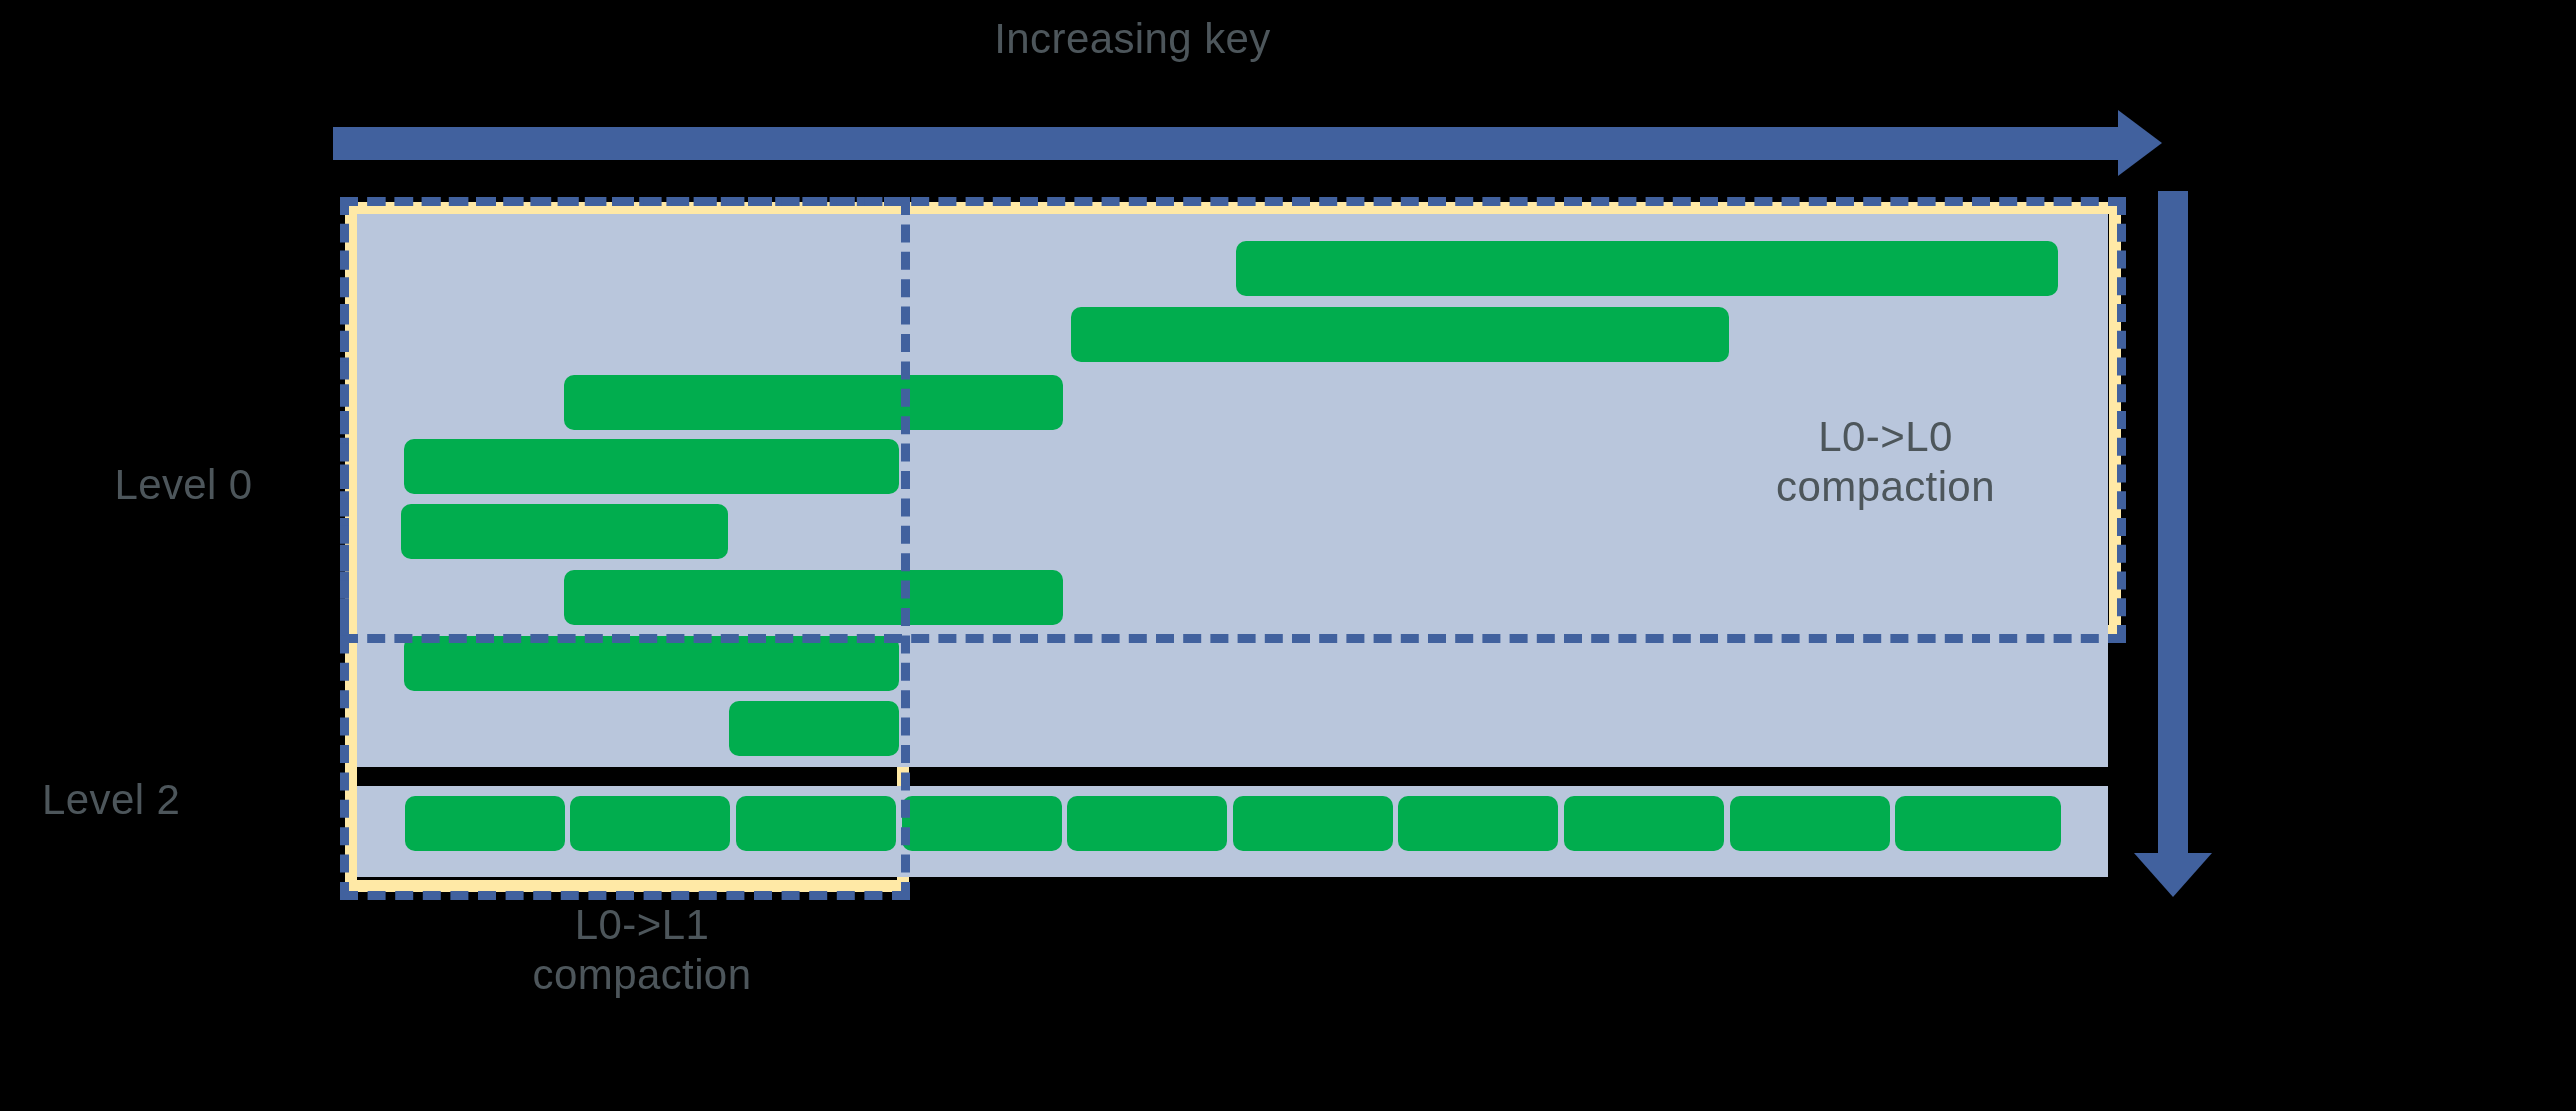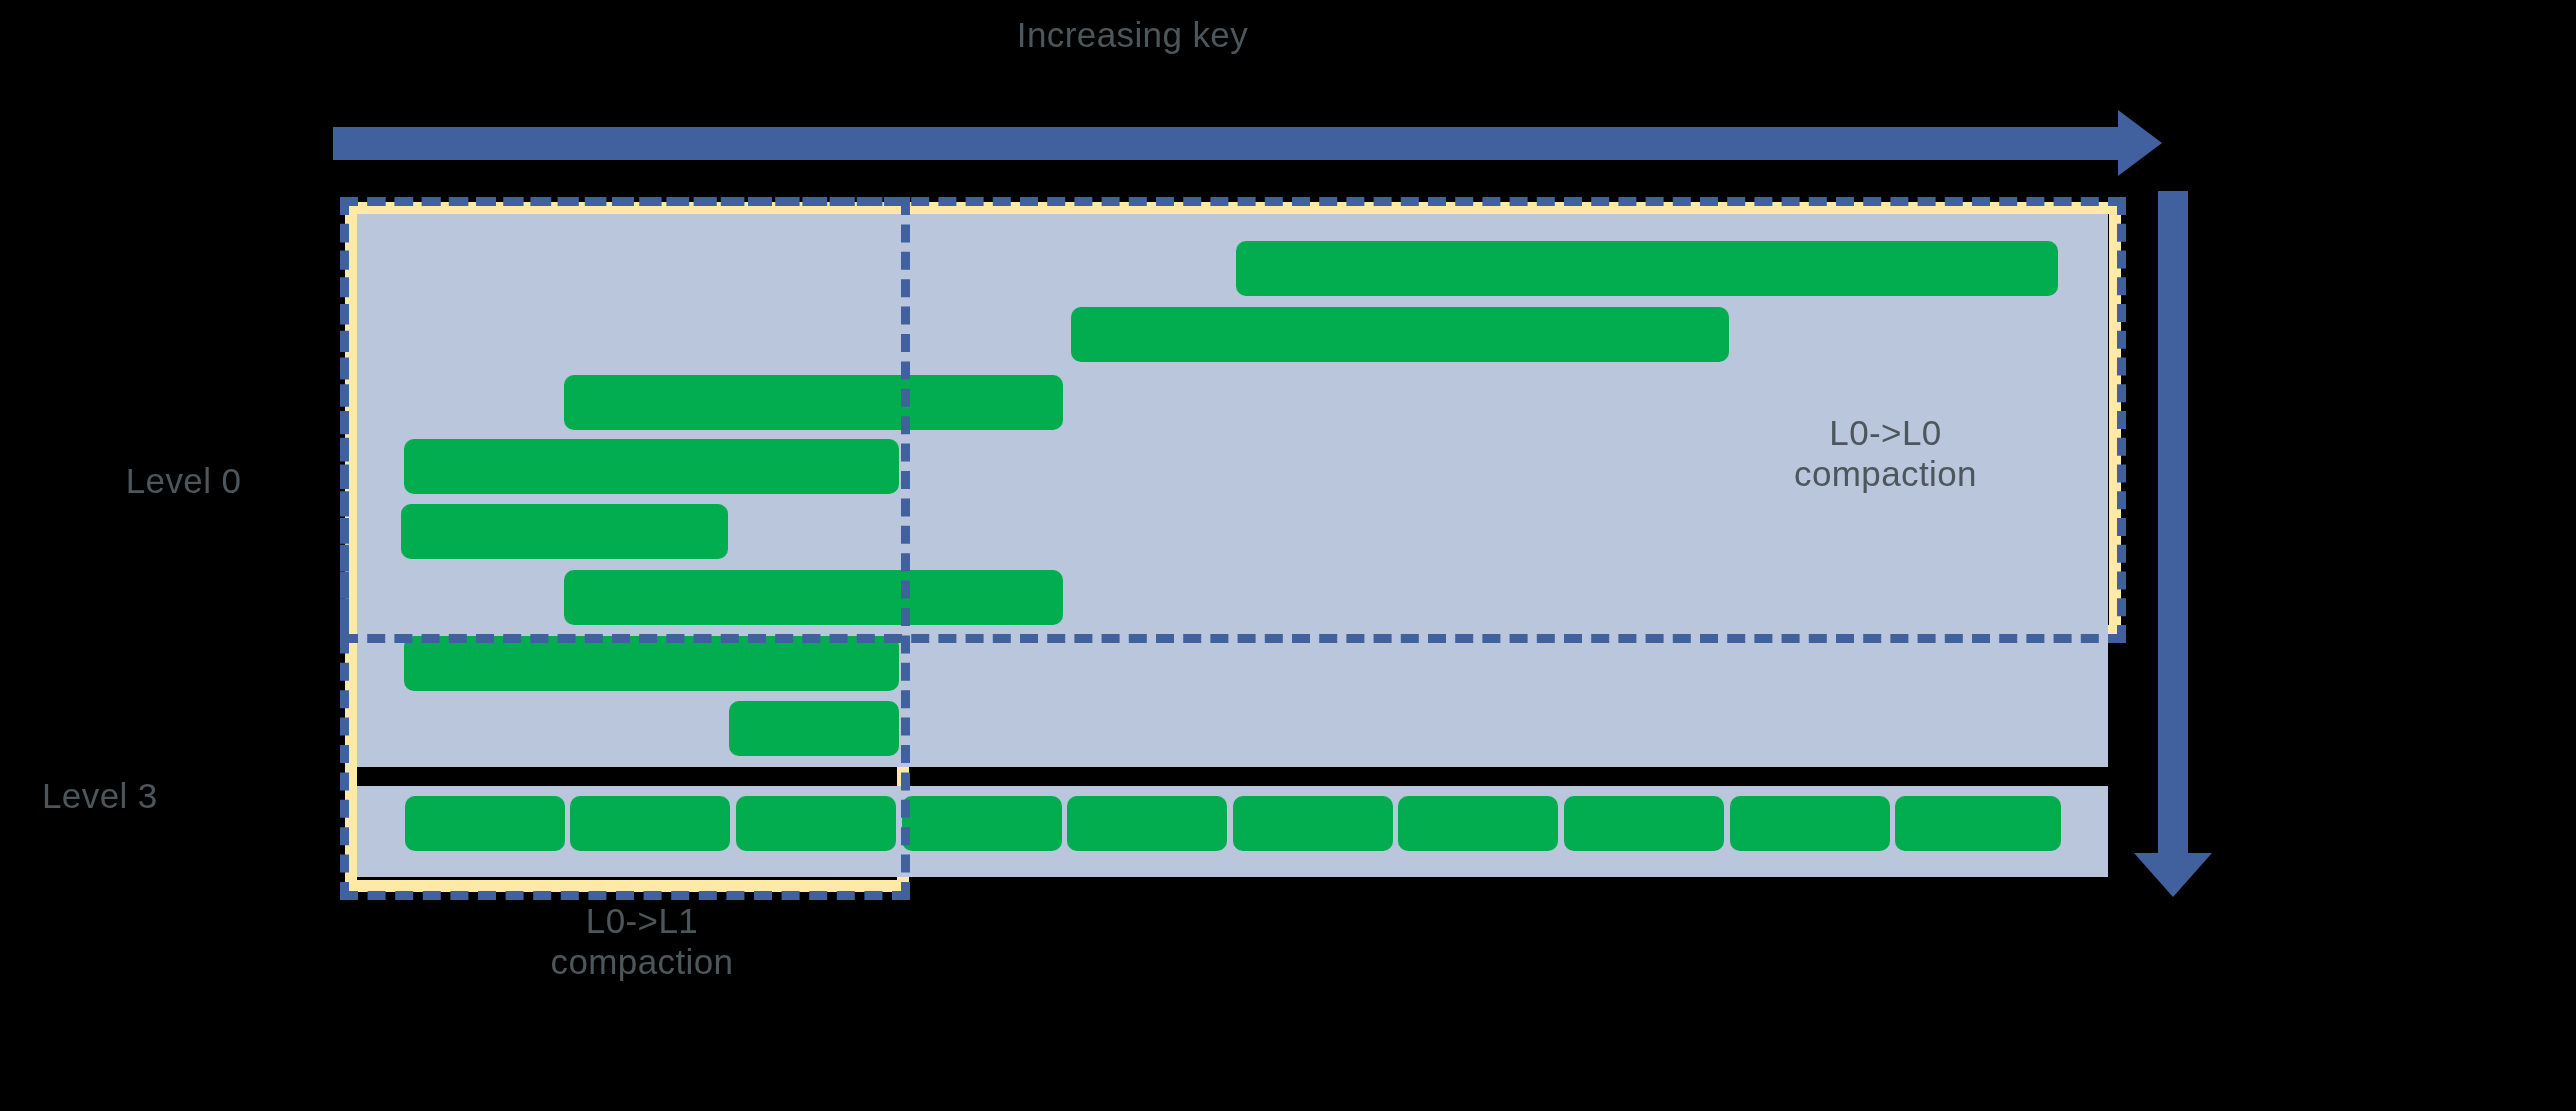--- a/index.html
+++ b/index.html
@@ -6,21 +6,21 @@
   #stage{
     position:relative;
     width:2576px;height:1111px;
     background:#000000;
     overflow:hidden;
     font-family:"Liberation Sans","DejaVu Sans",sans-serif;
   }
   .lbl{
     position:absolute;
     color:#4d565b;
-    font-size:35px;
+    font-size:42px;
     line-height:1.18;
     letter-spacing:0.4px;
     white-space:pre;
     text-align:center;
   }
   
   .panel{position:absolute;background:#b9c6dc;}
 
   
   .bar{position:absolute;background:#01ad4e;border-radius:10px;}
@@ -63,21 +63,21 @@
   <div class="lbl" style="left:885px;top:14px;width:495px;">Increasing key</div>
 
   <div class="arrow-h-shaft" style="left:333px;top:127px;width:1787px;height:33px;"></div>
   <div class="arrow-h-head" style="left:2118px;top:110px;"></div>
 
   <div class="arrow-v-shaft" style="left:2158px;top:191px;width:30px;height:667px;"></div>
   <div class="arrow-v-head" style="left:2134px;top:853px;"></div>
 
   <div class="lbl" style="left:42px;top:460px;width:283px;text-align:center;">Level 0</div>
 
-  <div class="lbl" style="left:42px;top:775px;width:283px;text-align:left;">Level 3</div>
+  <div class="lbl" style="left:42px;top:775px;width:283px;text-align:left;">Level 2</div>
 
   <div class="yframe" style="left:345px;top:202px;width:1776px;height:435px;"></div>
 
   <div class="yframe" style="left:345px;top:637px;width:564px;height:255px;"></div>
 
   <div class="panel" style="left:357px;top:214px;width:1751px;height:553px;"></div>
 
   <div class="blackband" style="left:909px;top:767px;width:1200px;height:18.4px;"></div>
 
   <div class="panel" style="left:357px;top:786px;width:1751px;height:91px;"></div>

